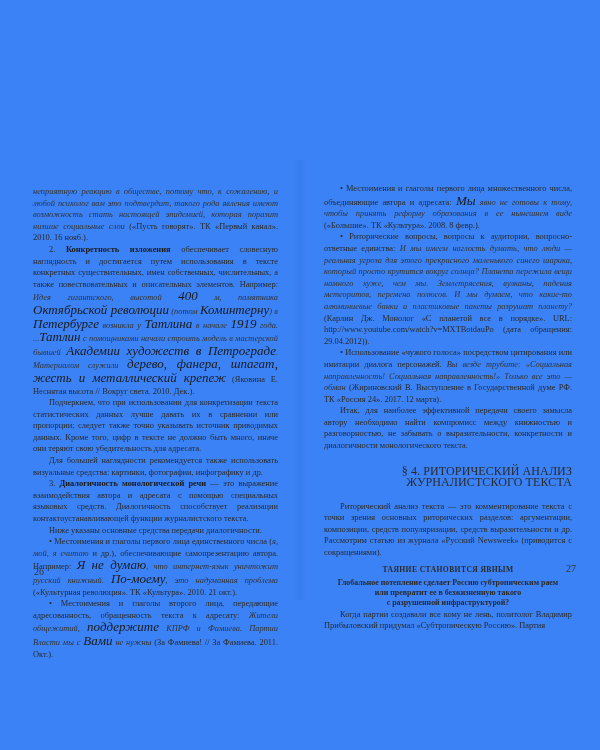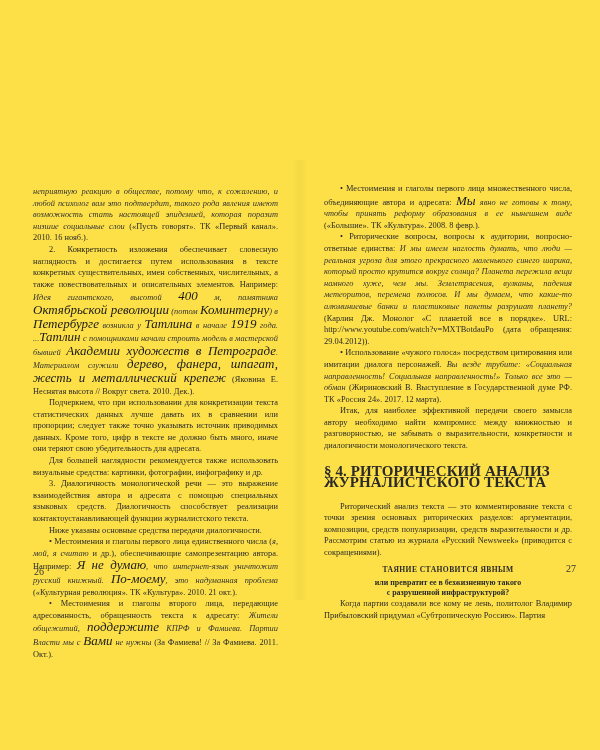--- a/index.html
+++ b/index.html
@@ -1,38 +1,38 @@
 <!DOCTYPE html>
 <html><head>
 <meta charset="utf-8">
 <style>
   html, body { margin:0; padding:0; }
   body {
     width:600px; height:750px; background:#ffffff; position:relative; overflow:hidden;
     font-family:"Liberation Serif","DejaVu Serif",serif; color:#2a2a2a;
   }
-  .spread { position:absolute; left:0; top:0; width:600px; height:750px; background:#fde047; }
+  .spread { position:absolute; left:0; top:0; width:600px; height:750px; background:#3b82f6; }
   .gutter {
     position:absolute; left:292px; top:160px; width:16px; height:440px;
     background:linear-gradient(to right, rgba(0,0,0,0) 0%, rgba(0,0,0,0.035) 50%, rgba(0,0,0,0) 100%);
   }
   .page { position:absolute; font-size:8.4px; line-height:11.6px; text-align:justify; }
   .page.left  { left:33px;  top:186px; width:245px; }
   .page.right { left:324px; top:183px; width:248px; }
   p { margin:0; }
   p.ind { text-indent:16px; }
   i { font-style:italic; color:#333; }
-  b { font-weight:normal; color:#1a1a1a; }
+  b { font-weight:bold; color:#1a1a1a; }
   b.it { font-style:italic; font-weight:normal; font-size:13px; }
   .folio { position:absolute; font-size:10px; color:#333; }
   .folio.left { left:34px; top:566px; }
   .folio.right { left:566px; top:563px;text-align:center; }
   h2.section {
-    margin:14px 0 12px 0; text-align:left; font-size:15px; line-height:11.5px;
-    font-weight:bold; letter-spacing:0.1px;
+    margin:14px 0 12px 0; text-align:right; font-size:12px; line-height:11.5px;
+    font-weight:normal; letter-spacing:0.1px;
   }
   h3.article-title {
     margin:5px 0 3px 0; text-align:center; font-size:7.6px; line-height:11px; font-weight:bold; letter-spacing:0.4px;
   }
   .lead { text-align:center; font-weight:bold; font-size:7.9px; line-height:10.4px; }
 </style>
 </head>
 <body>
 
 <div class="spread">
@@ -58,19 +58,20 @@
 
     <h2 class="section">
       <span>§ 4. РИТОРИЧЕСКИЙ АНАЛИЗ</span><br>
       <span>ЖУРНАЛИСТСКОГО ТЕКСТА</span>
     </h2>
 
     <p class="ind"><span>Риторический анализ текста — это комментирование текста с точки зрения основных риторических разделов: аргументации, композиции, средств популяризации, средств выразительности и др. Рассмотрим статью из журнала «Русский Newsweek» (приводится с сокращениями).</span></p>
 
     <h3 class="article-title">ТАЯНИЕ СТАНОВИТСЯ ЯВНЫМ</h3>
     <div class="lead">
+      <div>Глобальное потепление сделает Россию субтропическим раем</div>
       <div>или превратит ее в безжизненную такого</div>
       <div>с разрушенной инфраструктурой?</div>
     </div>
     <p class="ind">Когда партии создавали все кому не лень, политолог Владимир Прибыловский придумал «Субтропическую Россию». Партия</p>
   </div>
   <div class="folio right">27</div>
 </div>
 
 </body></html>

